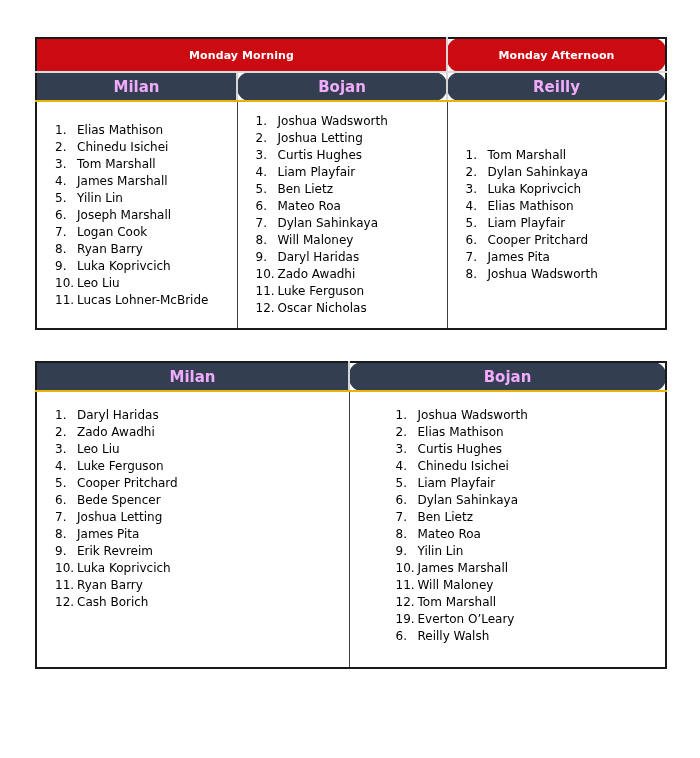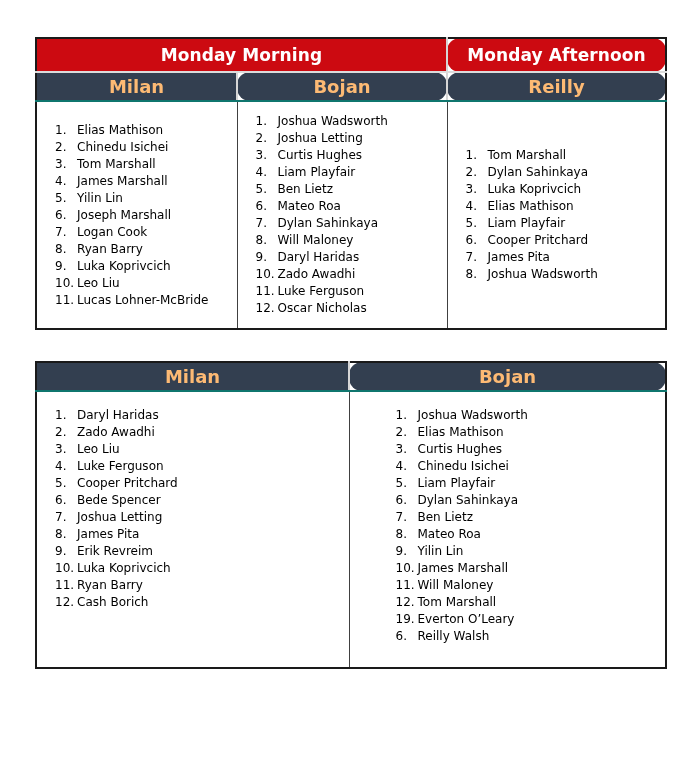--- a/index.html
+++ b/index.html
@@ -10,30 +10,30 @@
   }
   .page{padding:37px 35px 0 35px;}
   table.sched{
     border-collapse:collapse;table-layout:fixed;width:630px;
     border:2px solid #1a1a1a;
   }
   .t2{margin-top:31px;}
   th,td{padding:0;margin:0;}
   
   .title-row th{
-    background:#cc0a11;color:#fff;font-weight:bold;font-size:17px;
+    background:#cc0a11;color:#fff;font-weight:bold;font-size:11px;
     height:32px;text-align:center;vertical-align:middle;
     border-bottom:2px solid #dcdcdc;
     letter-spacing:.1px;
   }
   
   .sub-row th{
-    background:#333f50;color:#fdba74;font-weight:bold;font-size:18px;
+    background:#333f50;color:#f0abfc;font-weight:bold;font-size:15px;
     height:27px;text-align:center;vertical-align:middle;
-    border-bottom:2px solid #0f766e;
+    border-bottom:2px solid #eab308;
   }
   .title-row th.sep,.sub-row th.sep{border-left:2px solid #d6d6d6;border-radius:13px;}
   
   .body-row td{border-left:1px solid #404040;vertical-align:middle;}
   .body-row td:first-child{border-left:none;}
   .t1 .body-row td{height:226px;}
   .t2 .body-row td{height:260px;vertical-align:top;padding-top:15px;}
   
   ol.roster{list-style:none;margin:0;padding:0 0 0 18px;font-size:12px;}
   .t2 td.indent ol.roster{padding-left:46px;}

